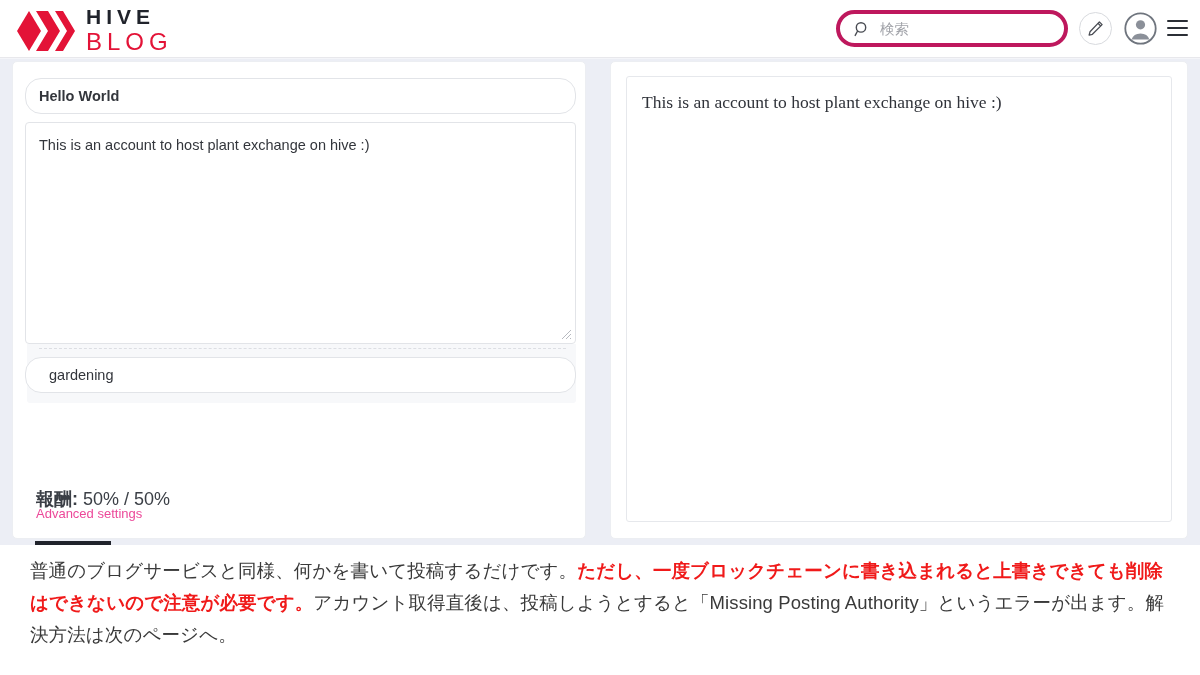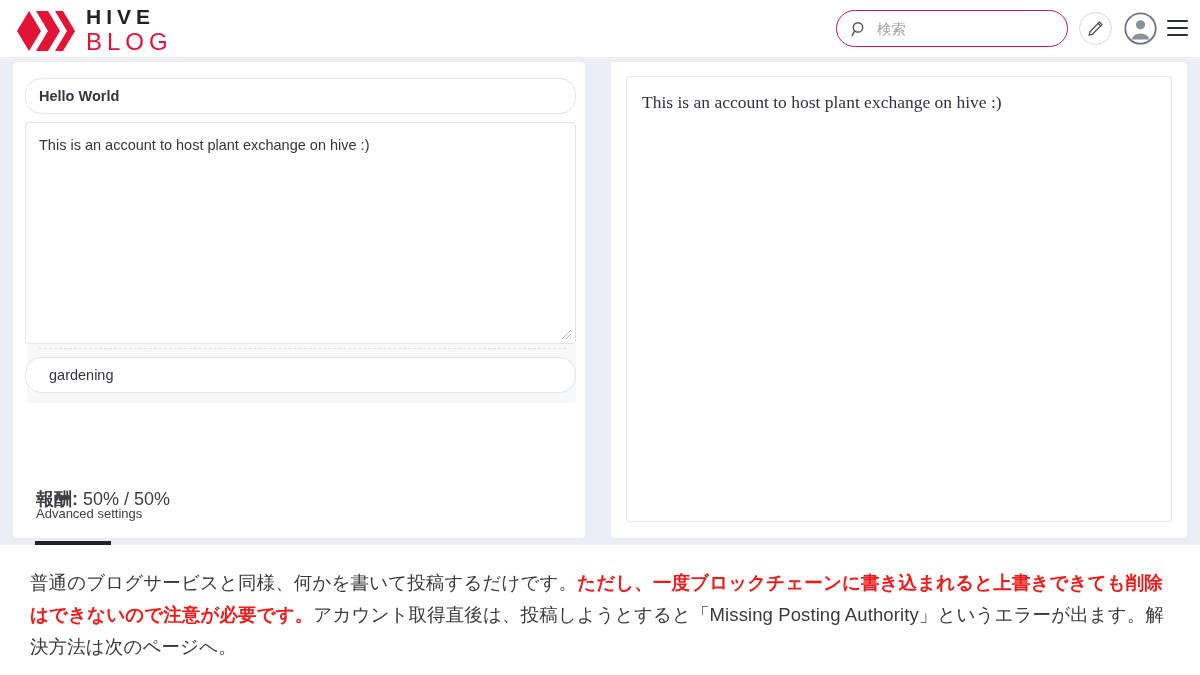--- a/index.html
+++ b/index.html
@@ -79,21 +79,21 @@
     color: #3b3f46;
     white-space: nowrap;
     cursor: pointer;
   }
 
   .search-box {
     position: absolute;
     left: 836px; top: 10px;
     width: 232px;
     height: 37px;
-    border: 1px solid #be185d;
+    border: 4px solid #be185d;
     border-radius: 19px;
     background: #fff;
     box-sizing: border-box;
     display: flex;
     align-items: center;
     padding-left: 14px;
   }
   .search-glyph {
     width: 16px; height: 16px;
     flex: 0 0 auto;
@@ -253,21 +253,21 @@
     position: absolute;
     left: 23px; top: 425px;
     font-size: 18px;
     color: #3b3f46;
   }
   .reward-line b { font-weight: 700; }
   .adv-link {
     position: absolute;
     left: 23px; top: 444px;
     font-size: 13px;
-    color: #404040;
+    color: #ec4899;
     cursor: pointer;
   }
 
   .post-btn {
     position: absolute;
     left: 22px; top: 479px;
     width: 76px; height: 46px;
     background: #20232b;
     color: #ffffff;
     font-size: 15px;
@@ -306,21 +306,21 @@
   }
 
   
   .caption {
     position: absolute;
     left: 0; top: 545px;
     width: 1200px;
     height: 130px;
     background: #ffffff;
     box-sizing: border-box;
-    padding: 22px 30px 0 30px;
+    padding: 10px 30px 0 30px;
   }
   .caption p {
     margin: 0;
     font-size: 18.5px;
     line-height: 1.72;
     color: #3a3a3a;
     letter-spacing: 0.1px;
   }
   .caption .em {
     color: #f01a1a;

